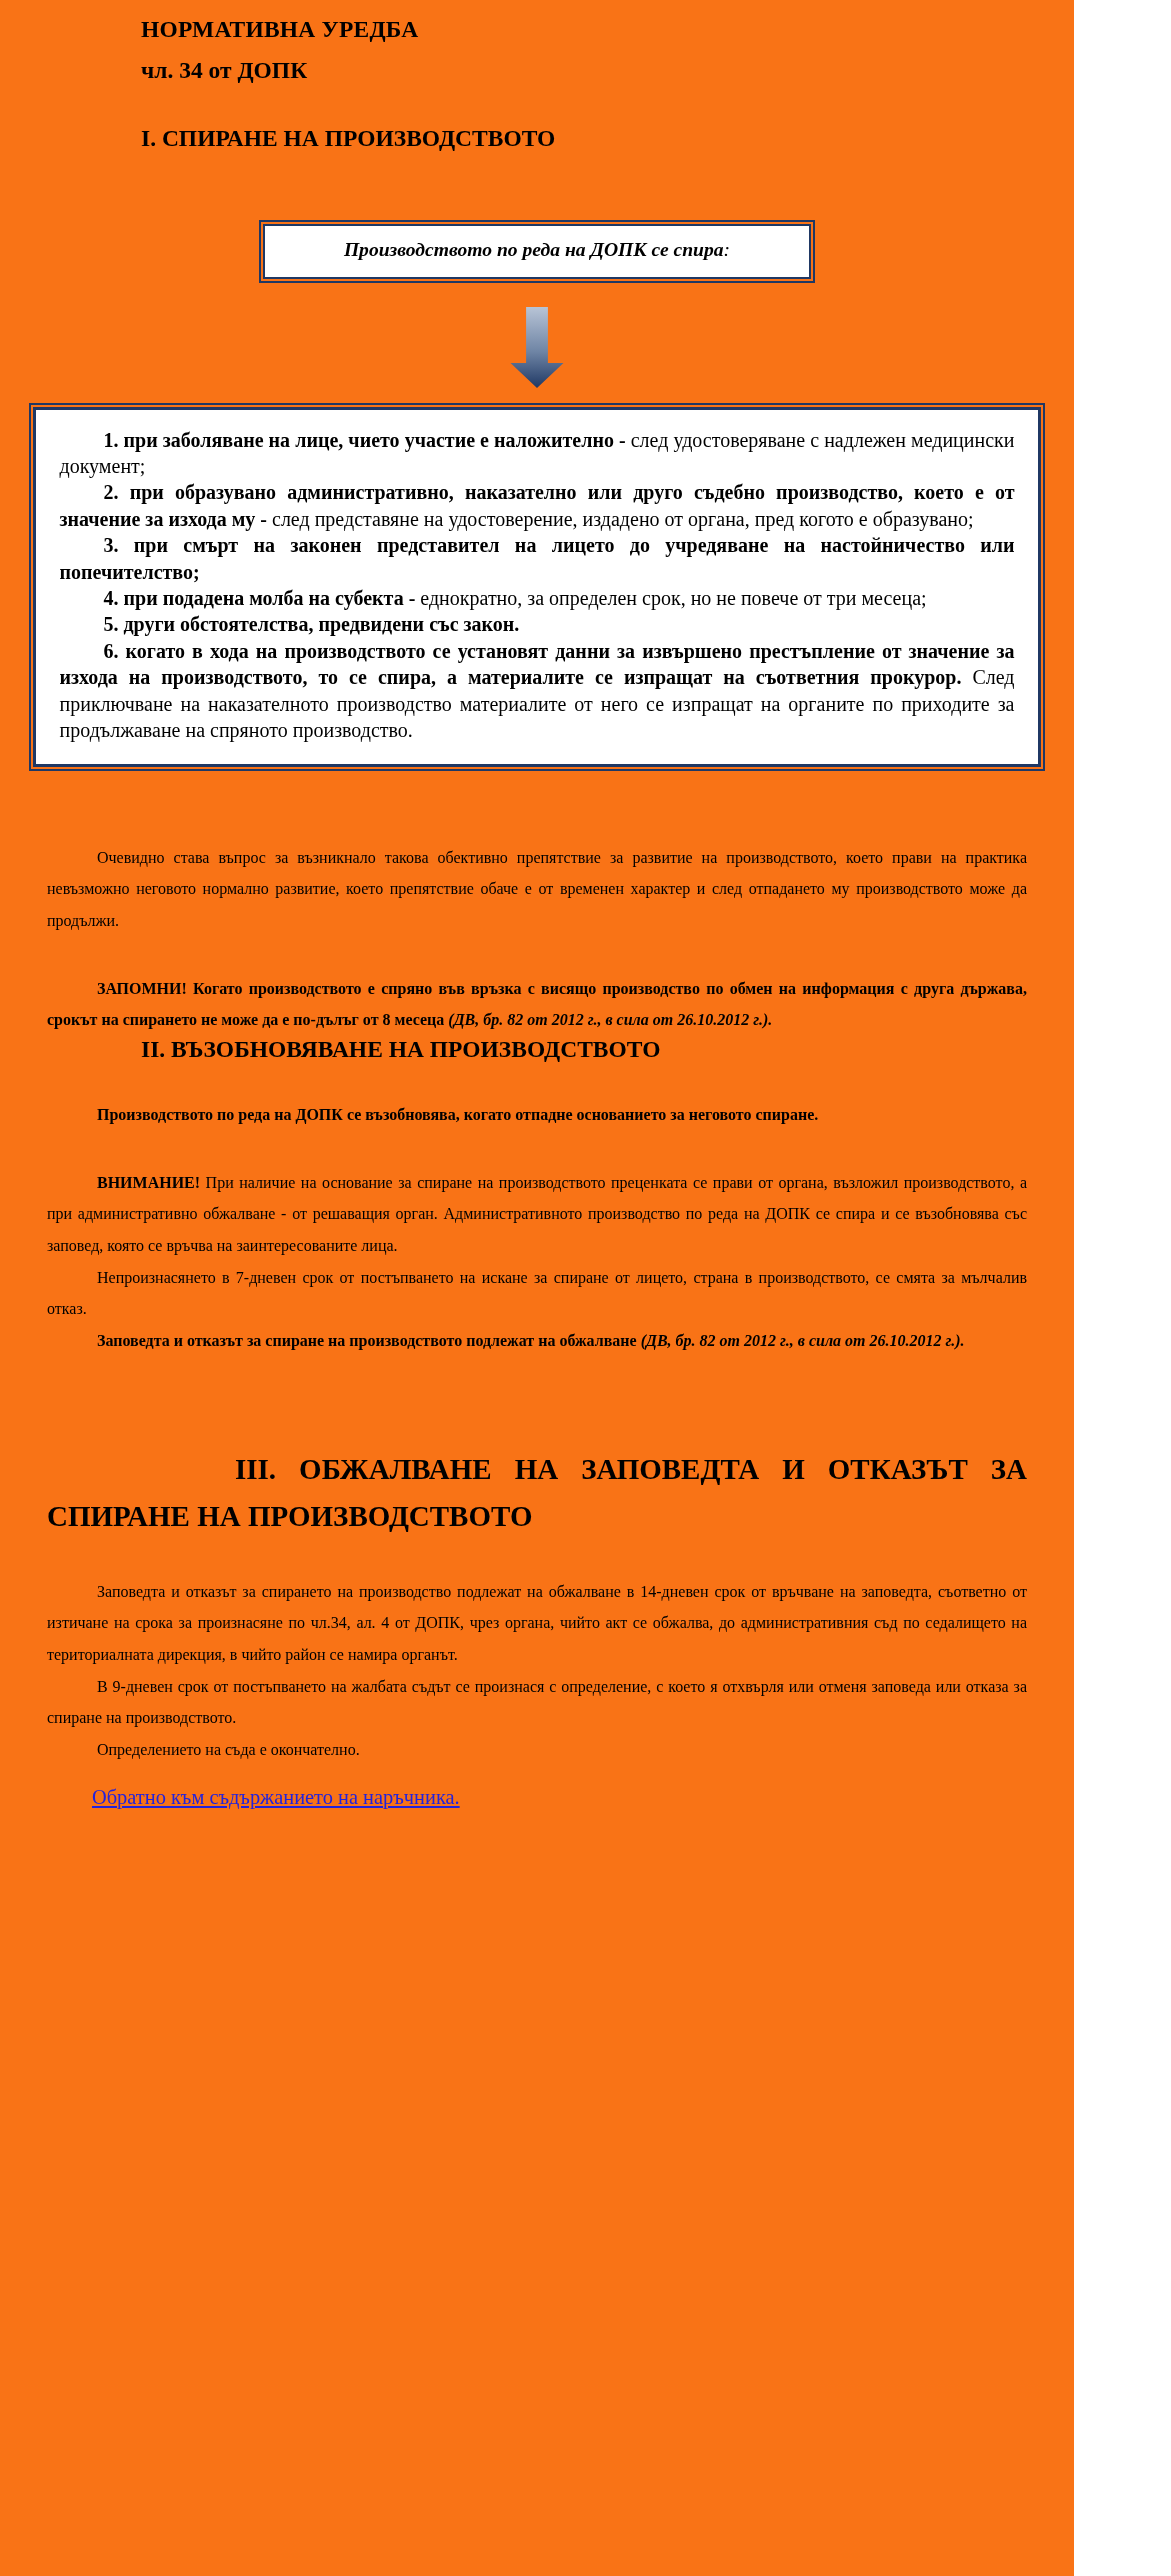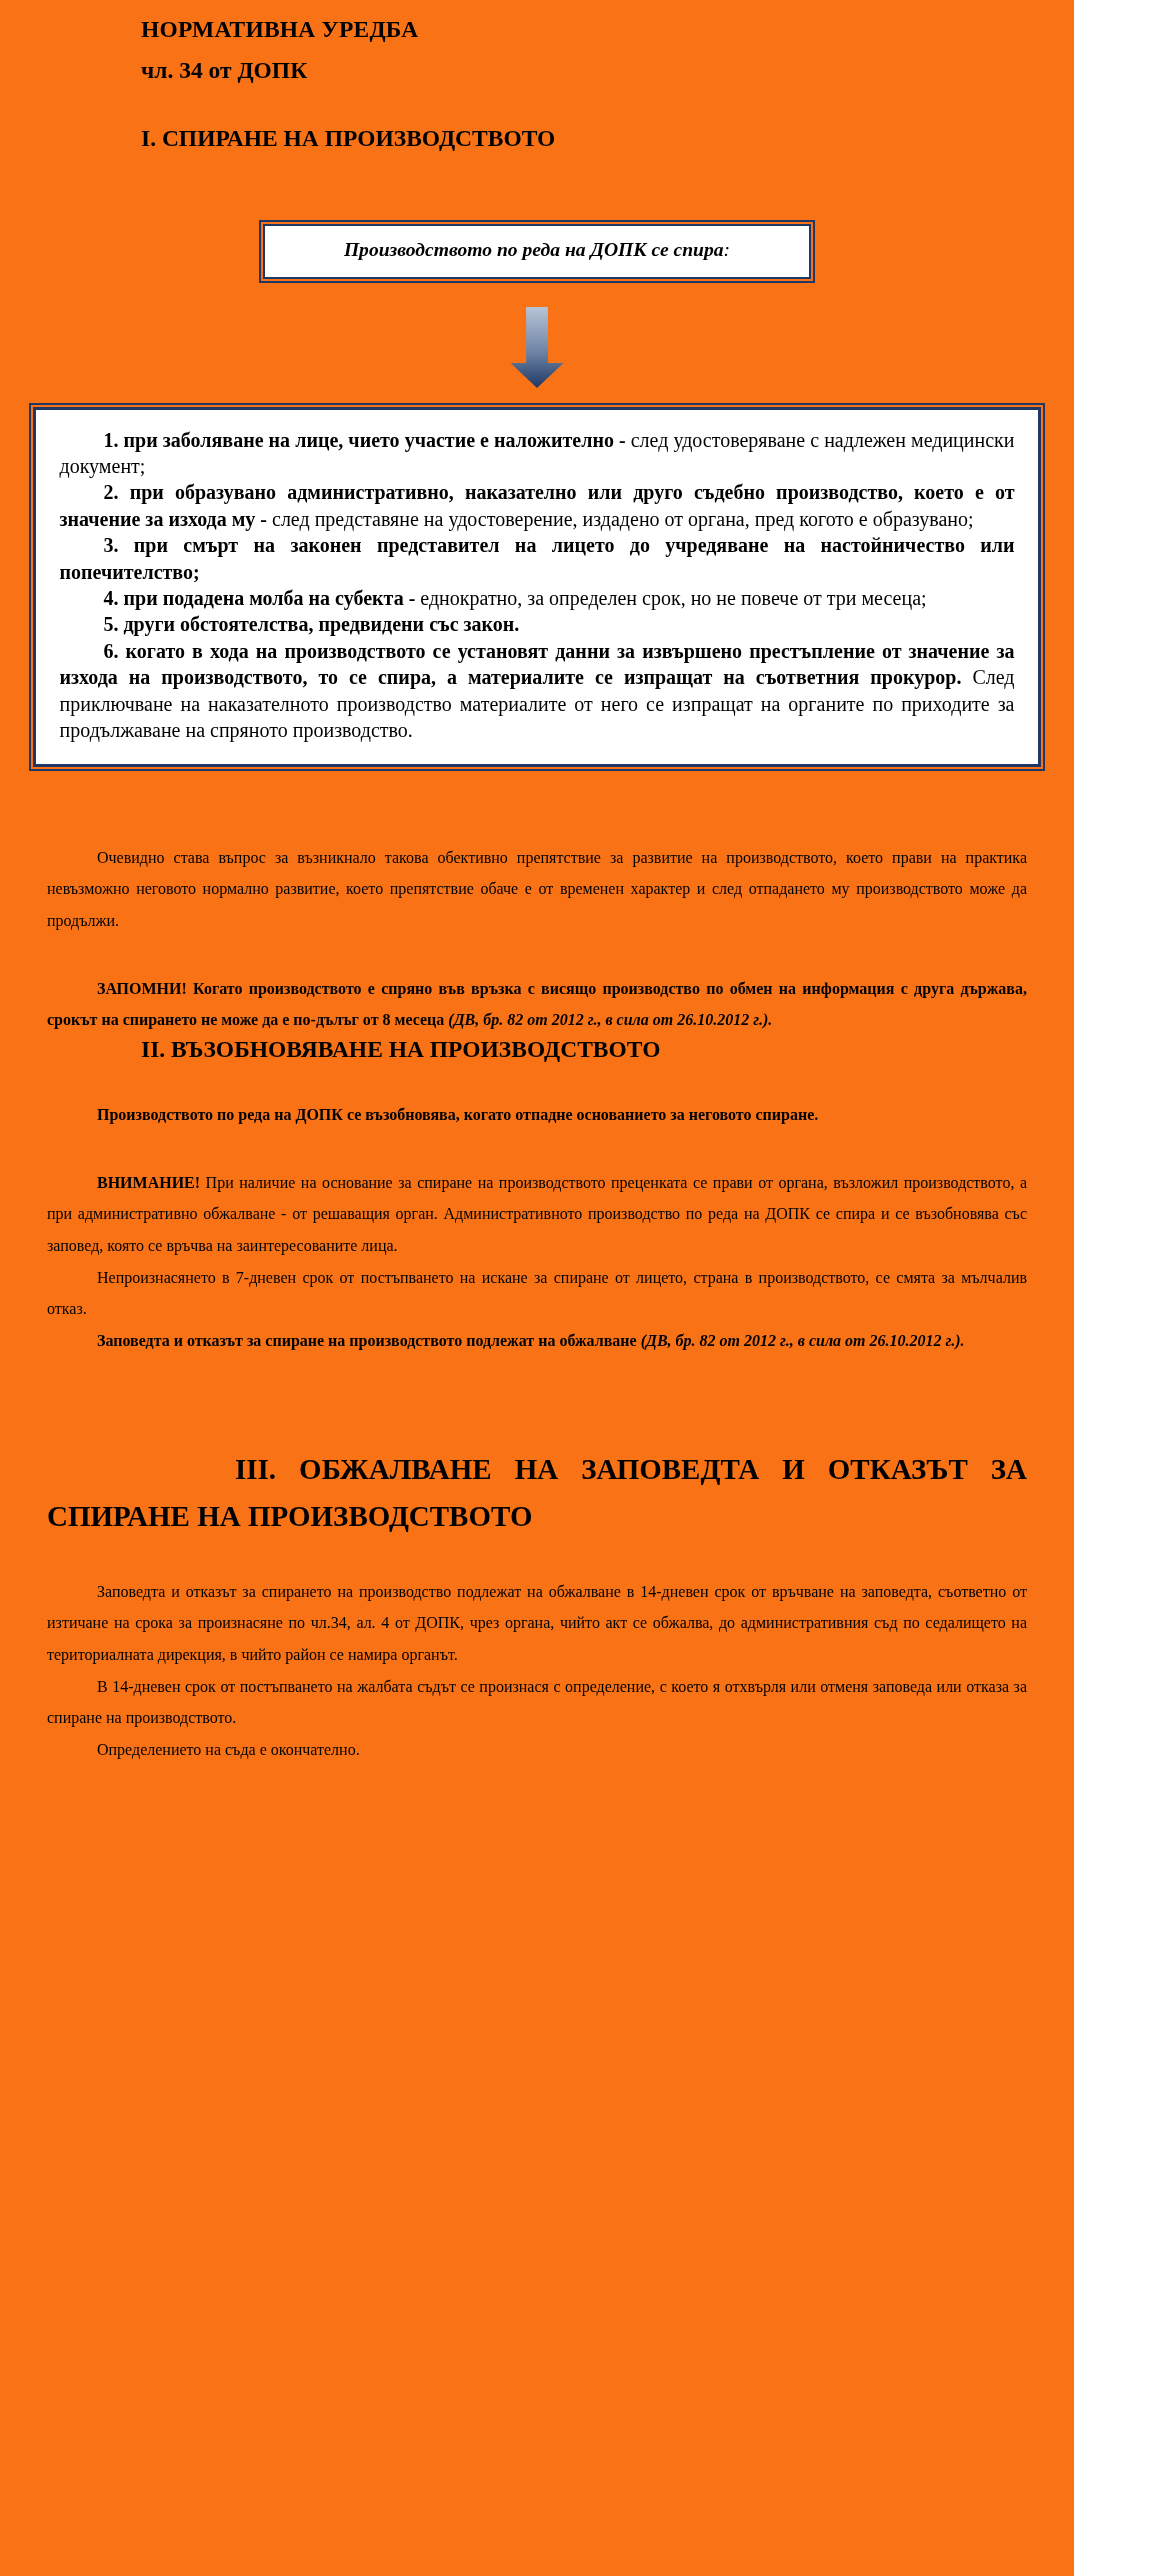--- a/index.html
+++ b/index.html
@@ -234,21 +234,24 @@
 
 
   <div class="spacer-lg"></div>
 
   <h2 class="section-heading-indent">III. ОБЖАЛВАНЕ НА ЗАПОВЕДТА И ОТКАЗЪТ ЗА СПИРАНЕ НА ПРОИЗВОДСТВОТО</h2>
 
   <div class="spacer-md"></div>
 
   <p class="body-p">Заповедта и отказът за спирането на производство подлежат на обжалване в 14-дневен срок от връчване на заповедта, съответно от изтичане на срока за произнасяне по чл.34, ал. 4 от ДОПК, чрез органа, чийто акт се обжалва, до административния съд по седалището на териториалната дирекция, в чийто район се намира органът.</p>
 
-  <p class="body-p">В 14-дневен срок от постъпването на жалбата съдът се произнася с определение, с което я отхвърля или отменя заповеда или отказа за спиране на производството.</p>
+  <p class="body-p">В 9-дневен срок от постъпването на жалбата съдът се произнася с определение, с което я отхвърля или отменя заповеда или отказа за спиране на производството.</p>
 
   <p class="body-p">Определението на съда е окончателно.</p>
 
   <div class="spacer-sm"></div>
 
+  <p class="link-p">
+    <span class="doc-link">Обратно към съдържанието на наръчника.</span>
+  </p>
 
 </div>
 
 
 </body></html>

